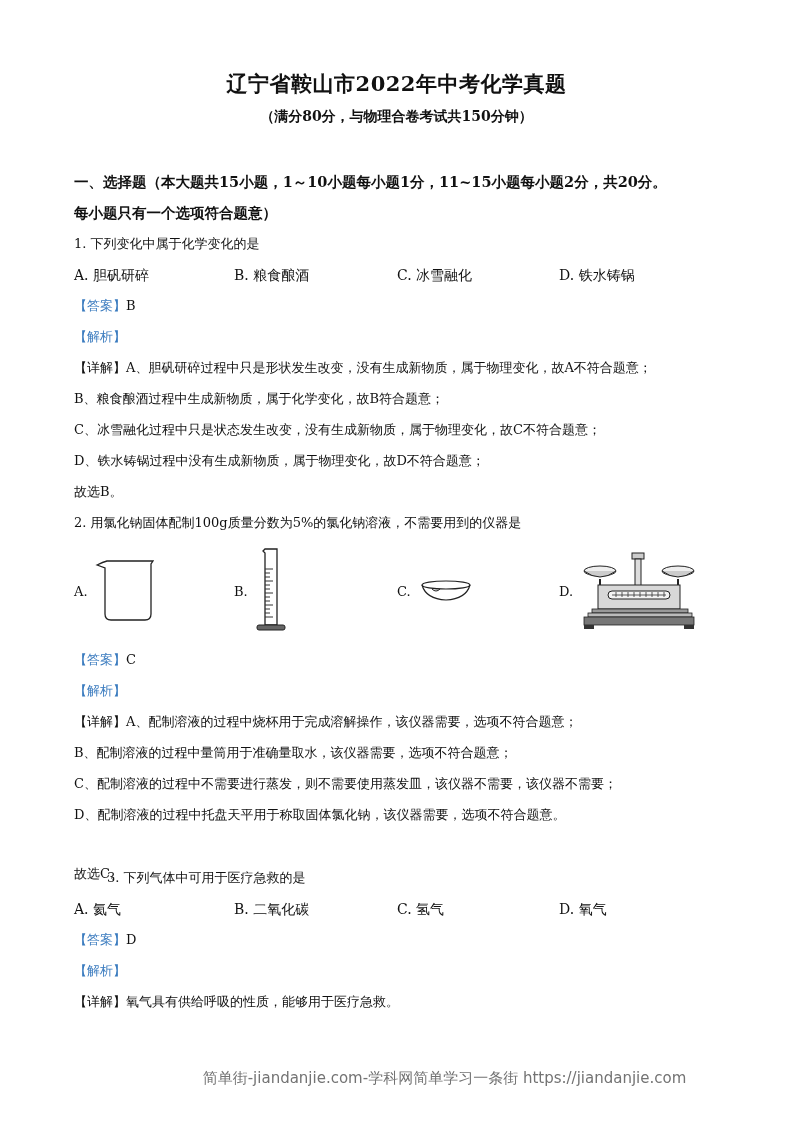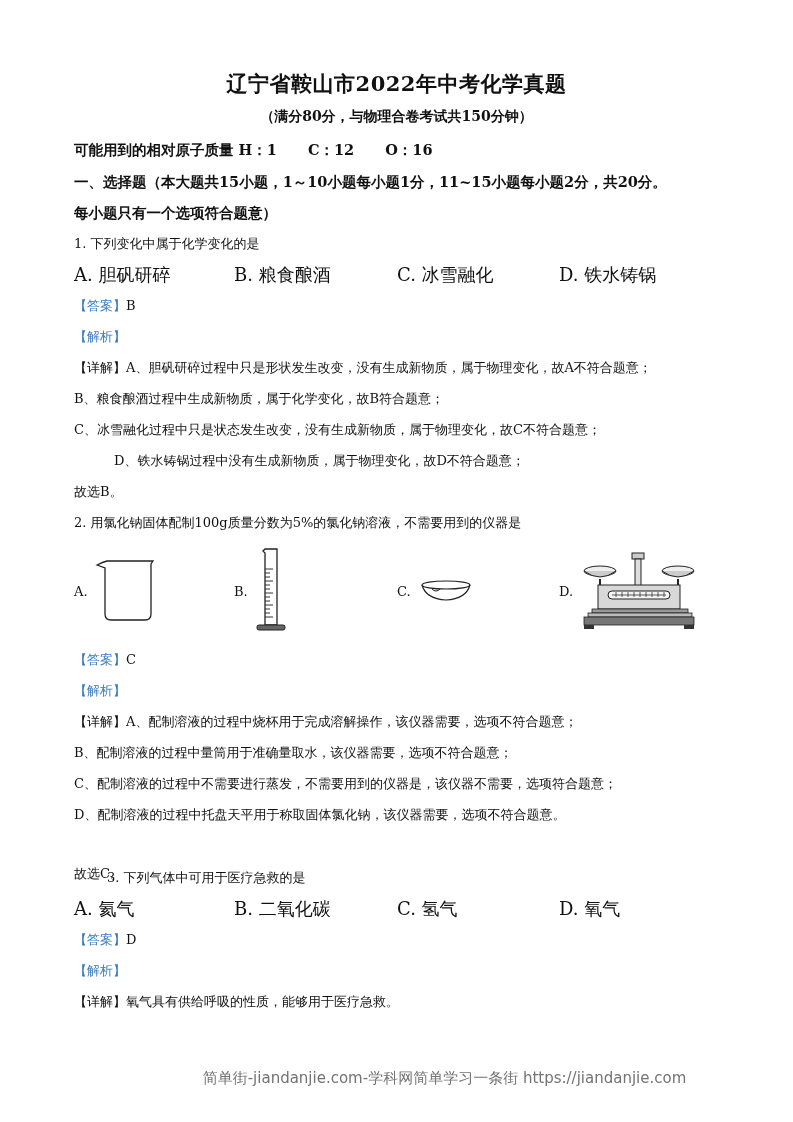--- a/index.html
+++ b/index.html
@@ -15,63 +15,57 @@
     }
     .subtitle {
       position: absolute; left: 0; width: 793px; top: 108px; text-align: center;
       font-size: 14px; font-weight: bold;
     }
     .line {
       position: absolute; left: 74px; font-size: 13px; white-space: nowrap; line-height: 18px;
     }
     .bold { font-weight: bold; font-size: 14.5px; }
     .label { color: #3a7bbf; }
-    .opt { position: absolute; font-size: 18px; white-space: nowrap; line-height: 18px; }
+    .opt { position: absolute; font-size: 14px; white-space: nowrap; line-height: 18px; }
     .fig-label { position: absolute; font-size: 13px; line-height: 18px; }
     .fig { position: absolute; }
     .footer {
       position: absolute; left: 0; width: 793px; top: 1069px; text-align: center;
       font-family: "DejaVu Sans", "Liberation Sans", sans-serif;
       font-size: 15px; color: #737373; padding-left: 48px;
     }
     .gap { display: inline-block; width: 26px; }
   </style>
 </head>
 <body>
 
 <div class="page">
 
   <div class="title">辽宁省鞍山市2022年中考化学真题</div>
   <div class="subtitle">（满分80分，与物理合卷考试共150分钟）</div>
 
-  <div class="line bold" style="top:141px;">
-    <span>可能用到的相对原子质量</span>
-    <span>H：1</span><span class="gap"></span>
-    <span>C：12</span><span class="gap"></span>
-    <span>O：16</span>
-  </div>
 
   <div class="line bold" style="top:173px;">一、选择题（本大题共15小题，1～10小题每小题1分，11~15小题每小题2分，共20分。</div>
   <div class="line bold" style="top:204px;">每小题只有一个选项符合题意）</div>
 
   <div class="line" style="top:235px;">1. 下列变化中属于化学变化的是</div>
   <div class="opt" style="left:74px; top:266px;">A. 胆矾研碎</div>
   <div class="opt" style="left:234px; top:266px;">B. 粮食酿酒</div>
   <div class="opt" style="left:397px; top:266px;">C. 冰雪融化</div>
   <div class="opt" style="left:559px; top:266px;">D. 铁水铸锅</div>
   <div class="line" style="top:297px;">
     <span class="label">【答案】</span><span>B</span>
   </div>
   <div class="line label" style="top:328px;">【解析】</div>
   <div class="line" style="top:359px;">
     <span>【详解】</span><span>A、胆矾研碎过程中只是形状发生改变，没有生成新物质，属于物理变化，故A不符合题意；</span>
   </div>
   <div class="line" style="top:390px;">B、粮食酿酒过程中生成新物质，属于化学变化，故B符合题意；</div>
   <div class="line" style="top:421px;">C、冰雪融化过程中只是状态发生改变，没有生成新物质，属于物理变化，故C不符合题意；</div>
-  <div class="line" style="top:452px;margin-left:40px;"> D、铁水铸锅过程中没有生成新物质，属于物理变化，故D不符合题意；</div>
+  <div class="line" style="top:452px;"> D、铁水铸锅过程中没有生成新物质，属于物理变化，故D不符合题意；</div>
   <div class="line" style="top:483px;">故选B。</div>
 
   <div class="line" style="top:514px;">2. 用氯化钠固体配制100g质量分数为5%的氯化钠溶液，不需要用到的仪器是</div>
 
   <div class="fig-label" style="left:74px; top:583px;">A.</div>
   <svg class="fig" style="left:95px; top:558px;" width="60" height="66" viewBox="0 0 60 66">
     <path d="M2 7 Q8 4 12 3 L58 3 L56 6 L56 56 Q56 62 50 62 L16 62 Q10 62 10 56 L10 10 Z" fill="none" stroke="#222" stroke-width="1.3"></path>
   </svg>
 
   <div class="fig-label" style="left:234px; top:583px;">B.</div>
@@ -134,21 +128,21 @@
   </svg>
 
   <div class="line" style="top:651px;">
     <span class="label">【答案】</span><span>C</span>
   </div>
   <div class="line label" style="top:682px;">【解析】</div>
   <div class="line" style="top:713px;">
     <span>【详解】</span><span>A、配制溶液的过程中烧杯用于完成溶解操作，该仪器需要，选项不符合题意；</span>
   </div>
   <div class="line" style="top:744px;">B、配制溶液的过程中量筒用于准确量取水，该仪器需要，选项不符合题意；</div>
-  <div class="line" style="top:775px;">C、配制溶液的过程中不需要进行蒸发，不需要用到的仪器是，该仪器不需要，选项符合题意；</div>
+  <div class="line" style="top:775px;">C、配制溶液的过程中不需要进行蒸发，则不需要使用蒸发皿，该仪器不需要，该仪器不需要；</div>
   <div class="line" style="top:806px;">D、配制溶液的过程中托盘天平用于称取固体氯化钠，该仪器需要，选项不符合题意。</div>
   <div class="line" style="top:837px;margin-top:28px;">故选C。</div>
 
   <div class="line" style="top:869px;margin-left:33px;">3. 下列气体中可用于医疗急救的是</div>
   <div class="opt" style="left:74px; top:900px;">A. 氦气</div>
   <div class="opt" style="left:234px; top:900px;">B. 二氧化碳</div>
   <div class="opt" style="left:397px; top:900px;">C. 氢气</div>
   <div class="opt" style="left:559px; top:900px;">D. 氧气</div>
   <div class="line" style="top:931px;">
     <span class="label">【答案】</span><span>D</span>

